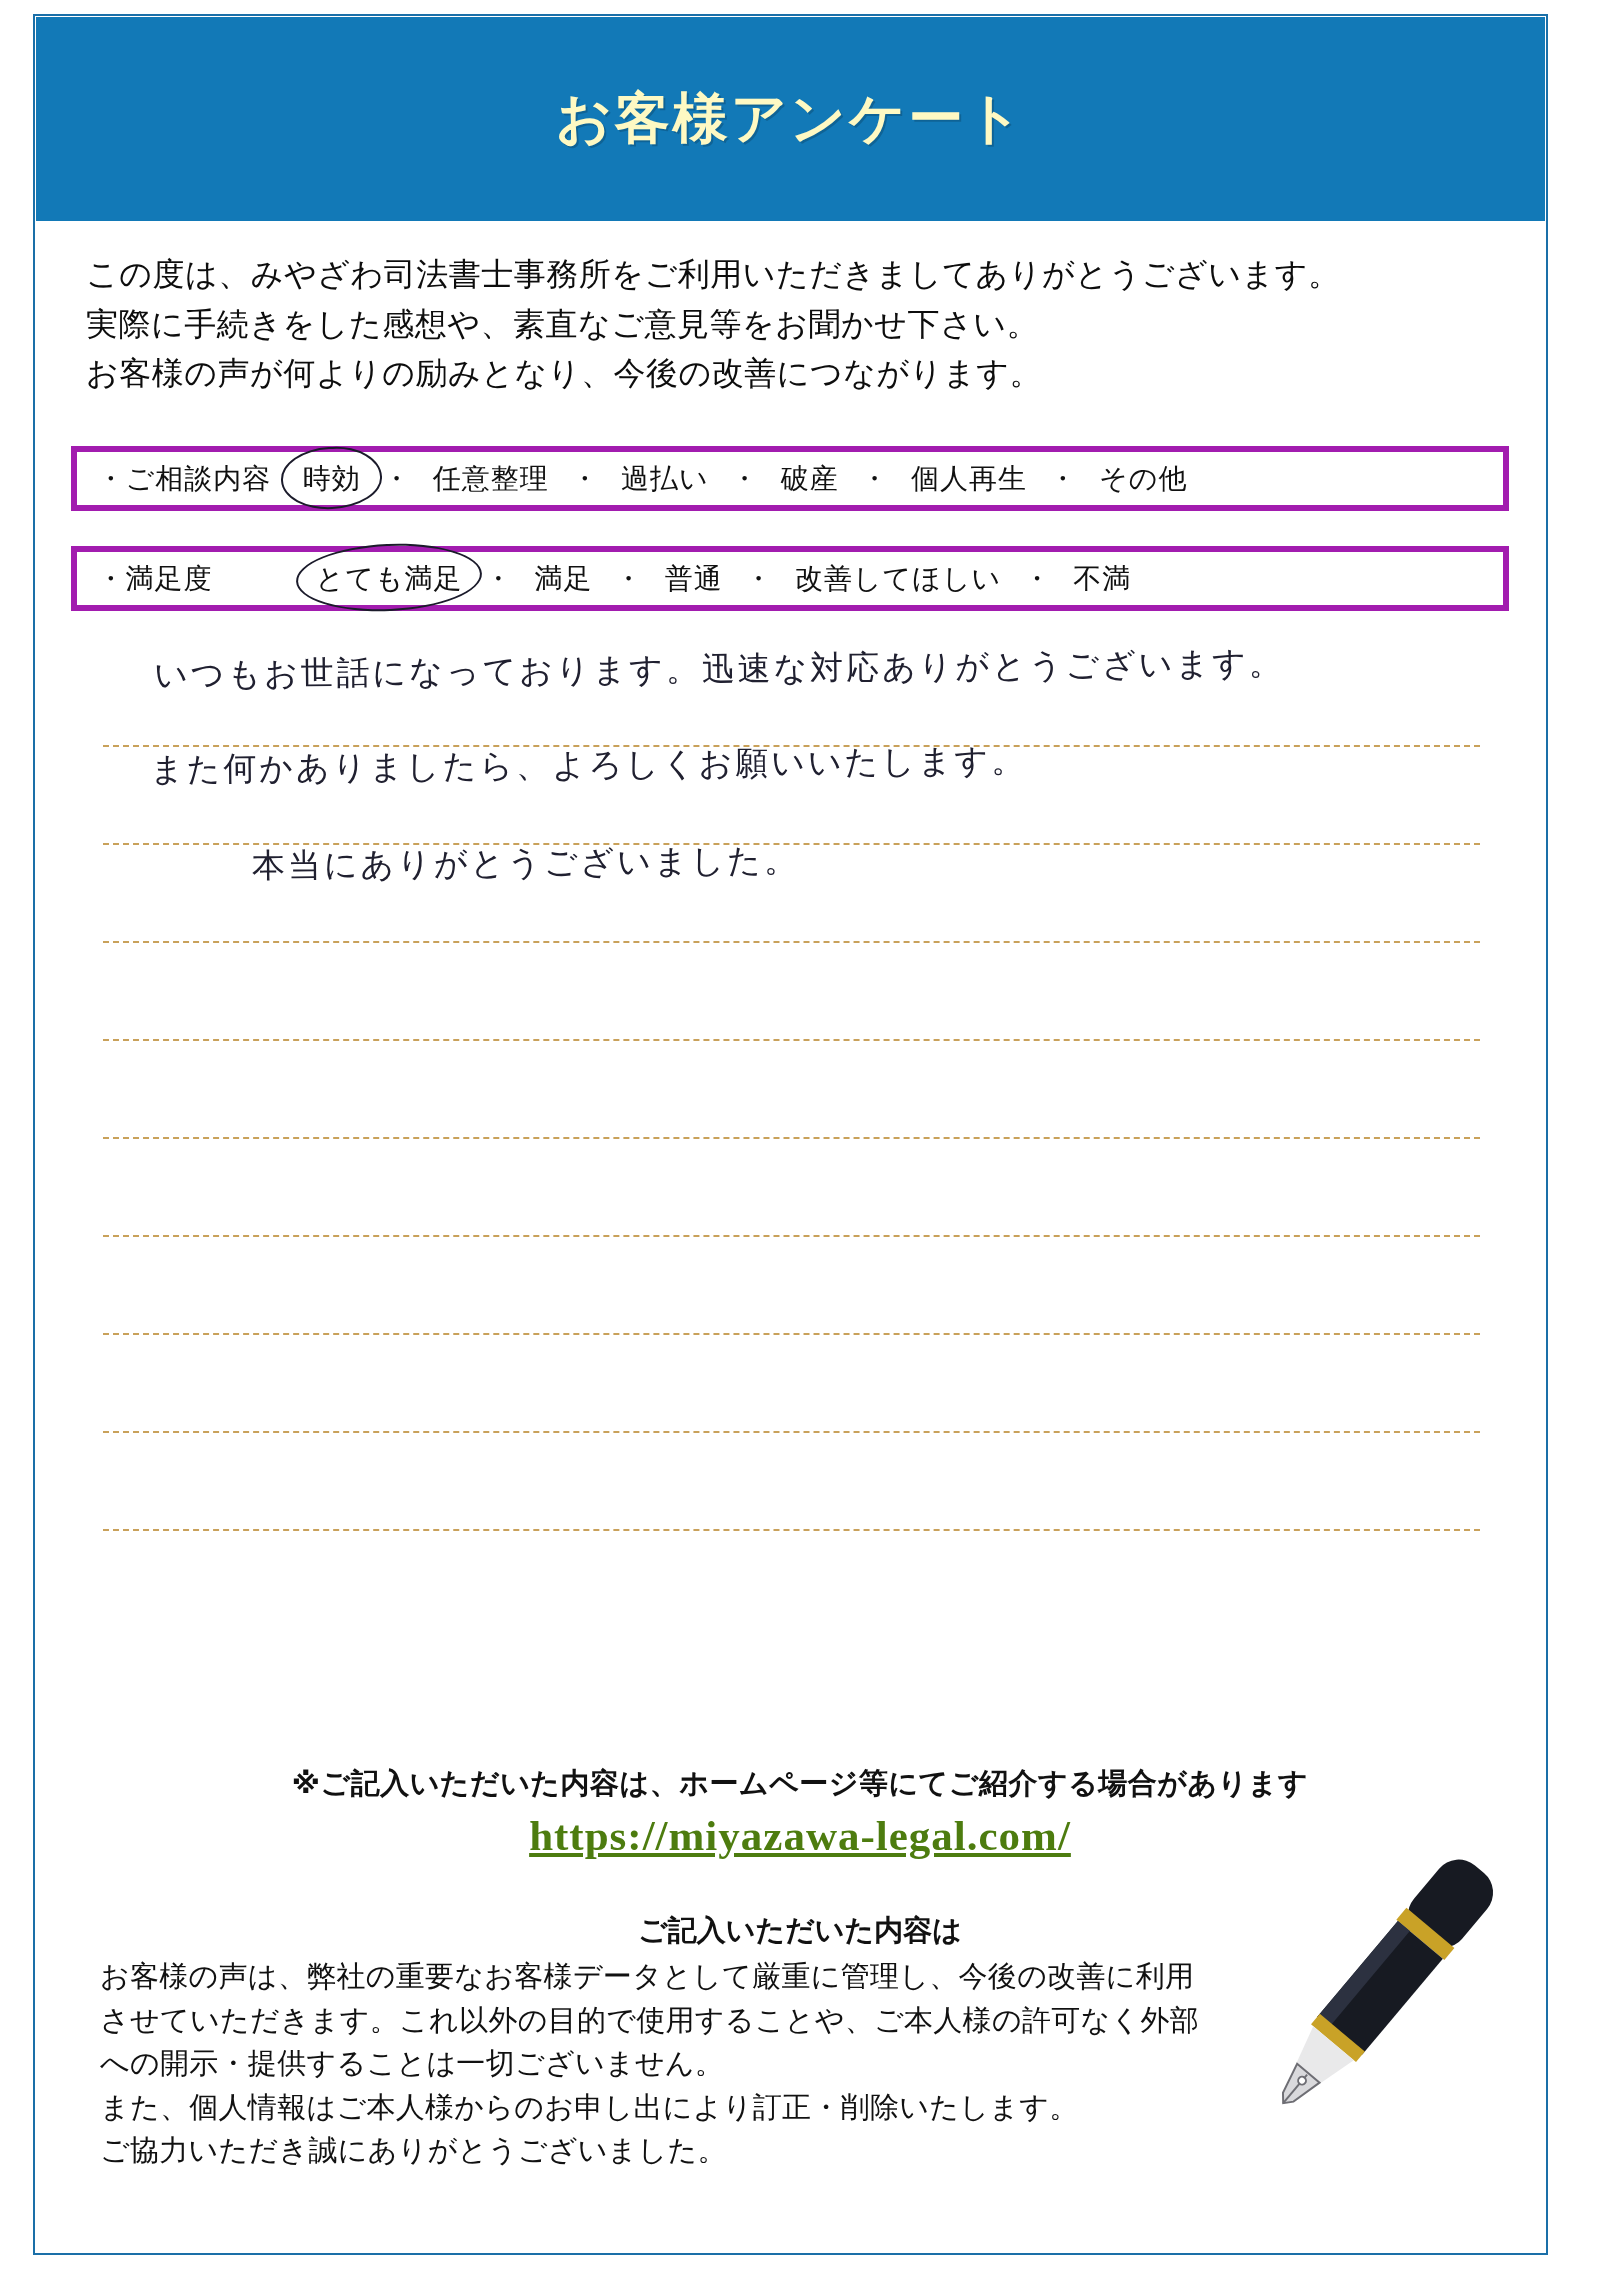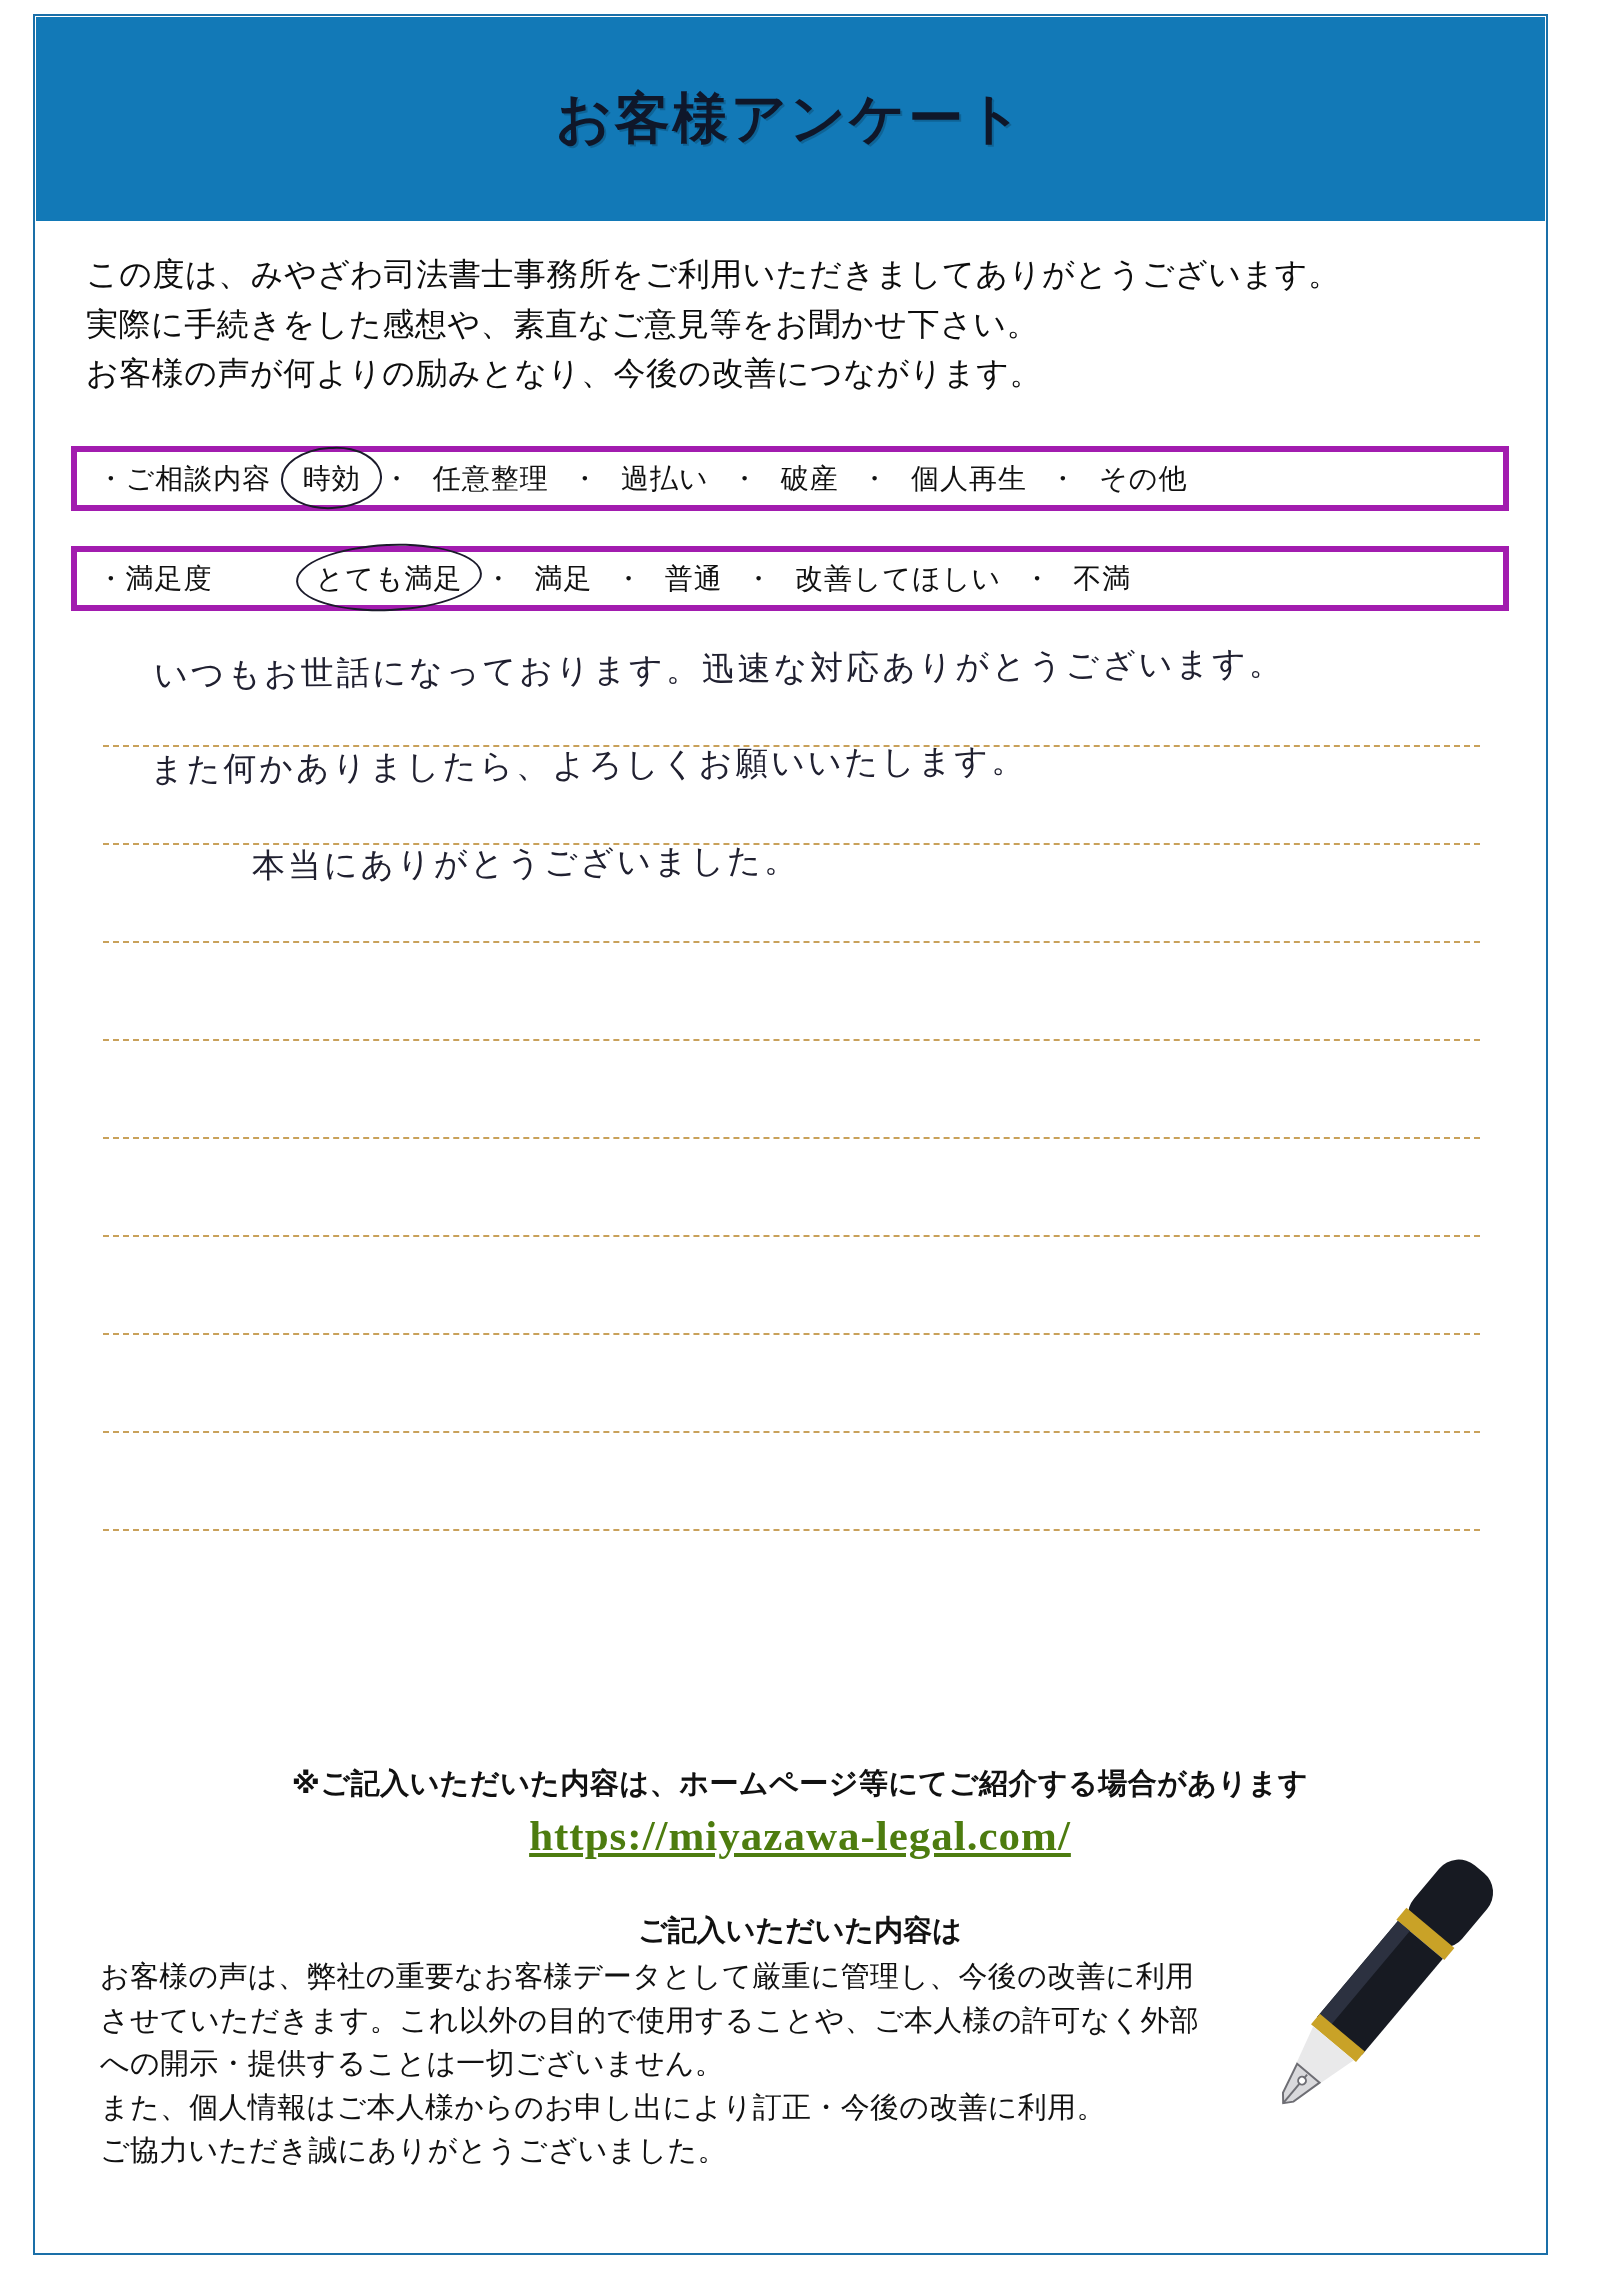--- a/index.html
+++ b/index.html
@@ -35,21 +35,21 @@
     left: 36px;
     top: 16.7px;
     width: 1509px;
     height: 204px;
     background: #1279b7;
     display: flex;
     align-items: center;
     justify-content: center;
   }
   .header-title {
-    color: #0f172a;
+    color: #fef9c3;
     font-size: 55px;
     font-weight: bold;
     letter-spacing: 2.9px;
     text-shadow: 2px 2px 0 rgba(0,0,0,0.18);
   }
   
   .intro {
     position: absolute;
     left: 86px;
     top: 250px;
@@ -273,21 +273,21 @@
   <div class="note-line" id="note-disclaimer">※ご記入いただいた内容は、ホームページ等にてご紹介する場合があります</div>
 
   <a id="site-url" href="#">https://miyazawa-legal.com/</a>
 
   <div id="privacy-title">ご記入いただいた内容は</div>
 
   <div class="privacy-body">
     <div>お客様の声は、弊社の重要なお客様データとして厳重に管理し、今後の改善に利用</div>
     <div>させていただきます。これ以外の目的で使用することや、ご本人様の許可なく外部</div>
     <div>への開示・提供することは一切ございません。</div>
-    <div>また、個人情報はご本人様からのお申し出により訂正・今後の改善に利用。</div>
+    <div>また、個人情報はご本人様からのお申し出により訂正・削除いたします。</div>
     <div>ご協力いただき誠にありがとうございました。</div>
   </div>
 
   <svg class="pen" viewBox="0 0 320 330" aria-hidden="true">
     <g transform="rotate(40 160 165)">
 
       <rect x="128" y="18" width="64" height="92" rx="26" fill="#171a22"></rect>
       <rect x="128" y="96" width="64" height="16" fill="#c9a227"></rect>
 
       <rect x="130" y="112" width="60" height="128" fill="#171a22"></rect>

